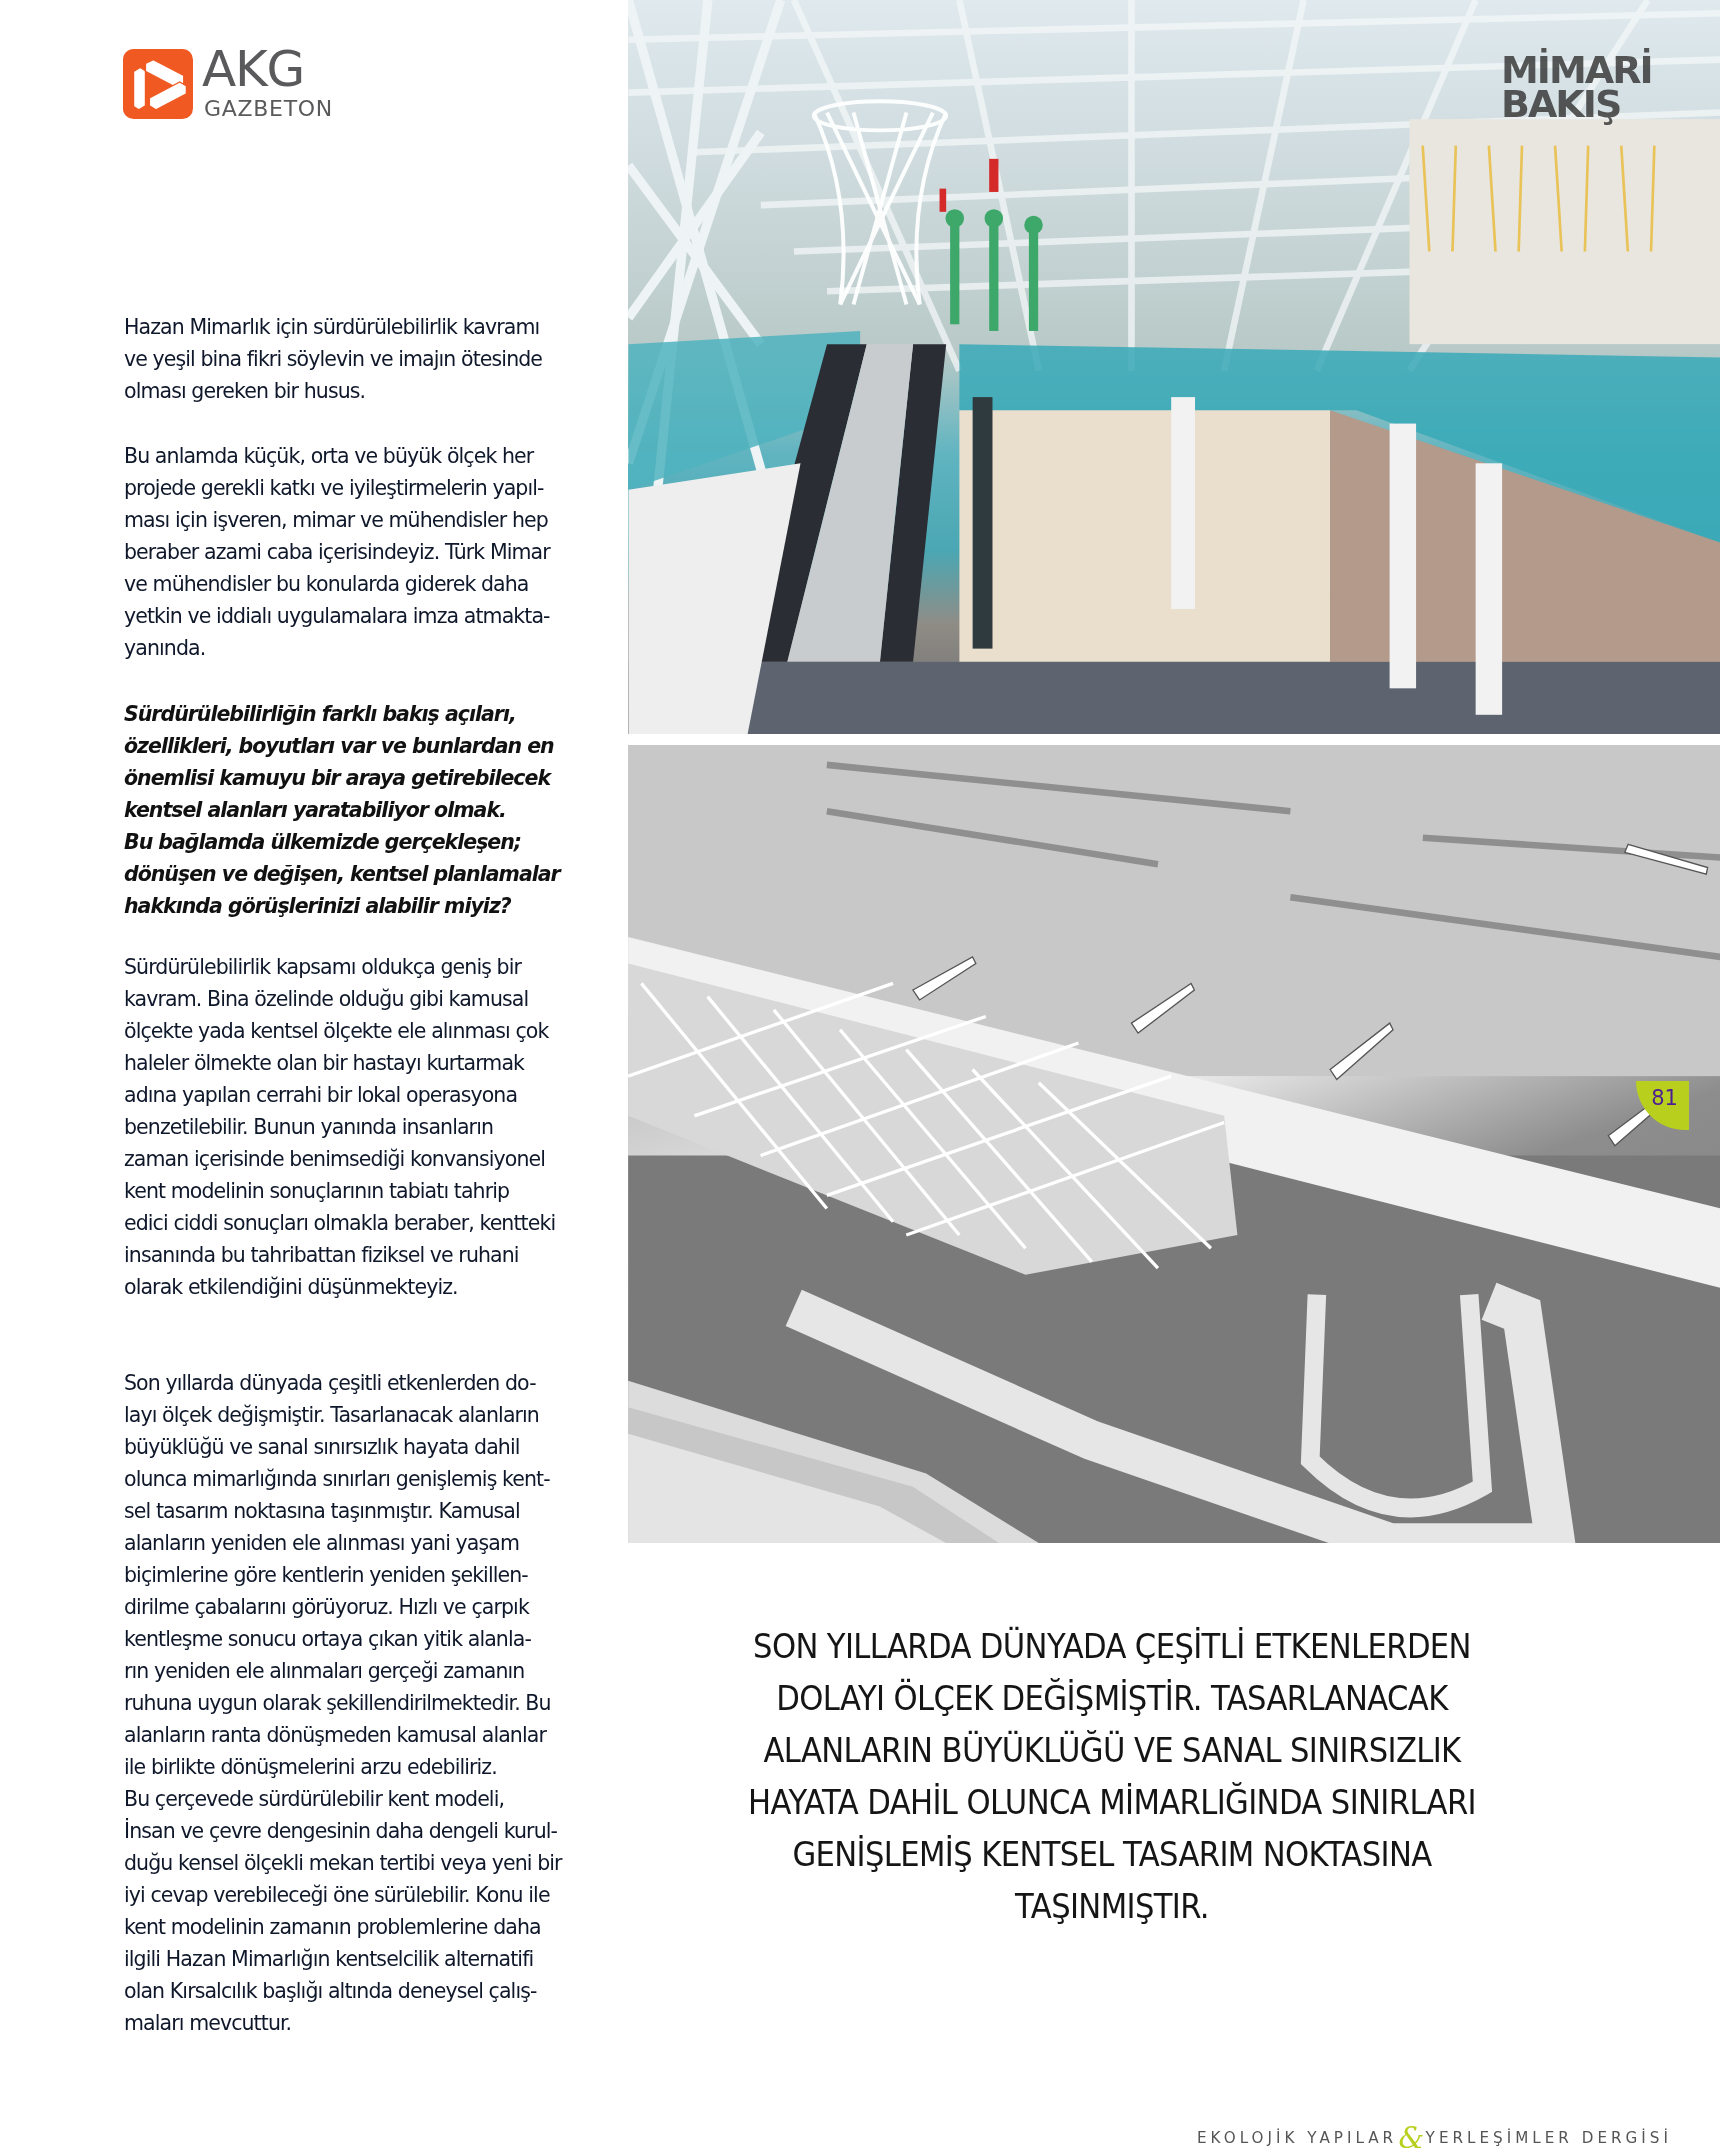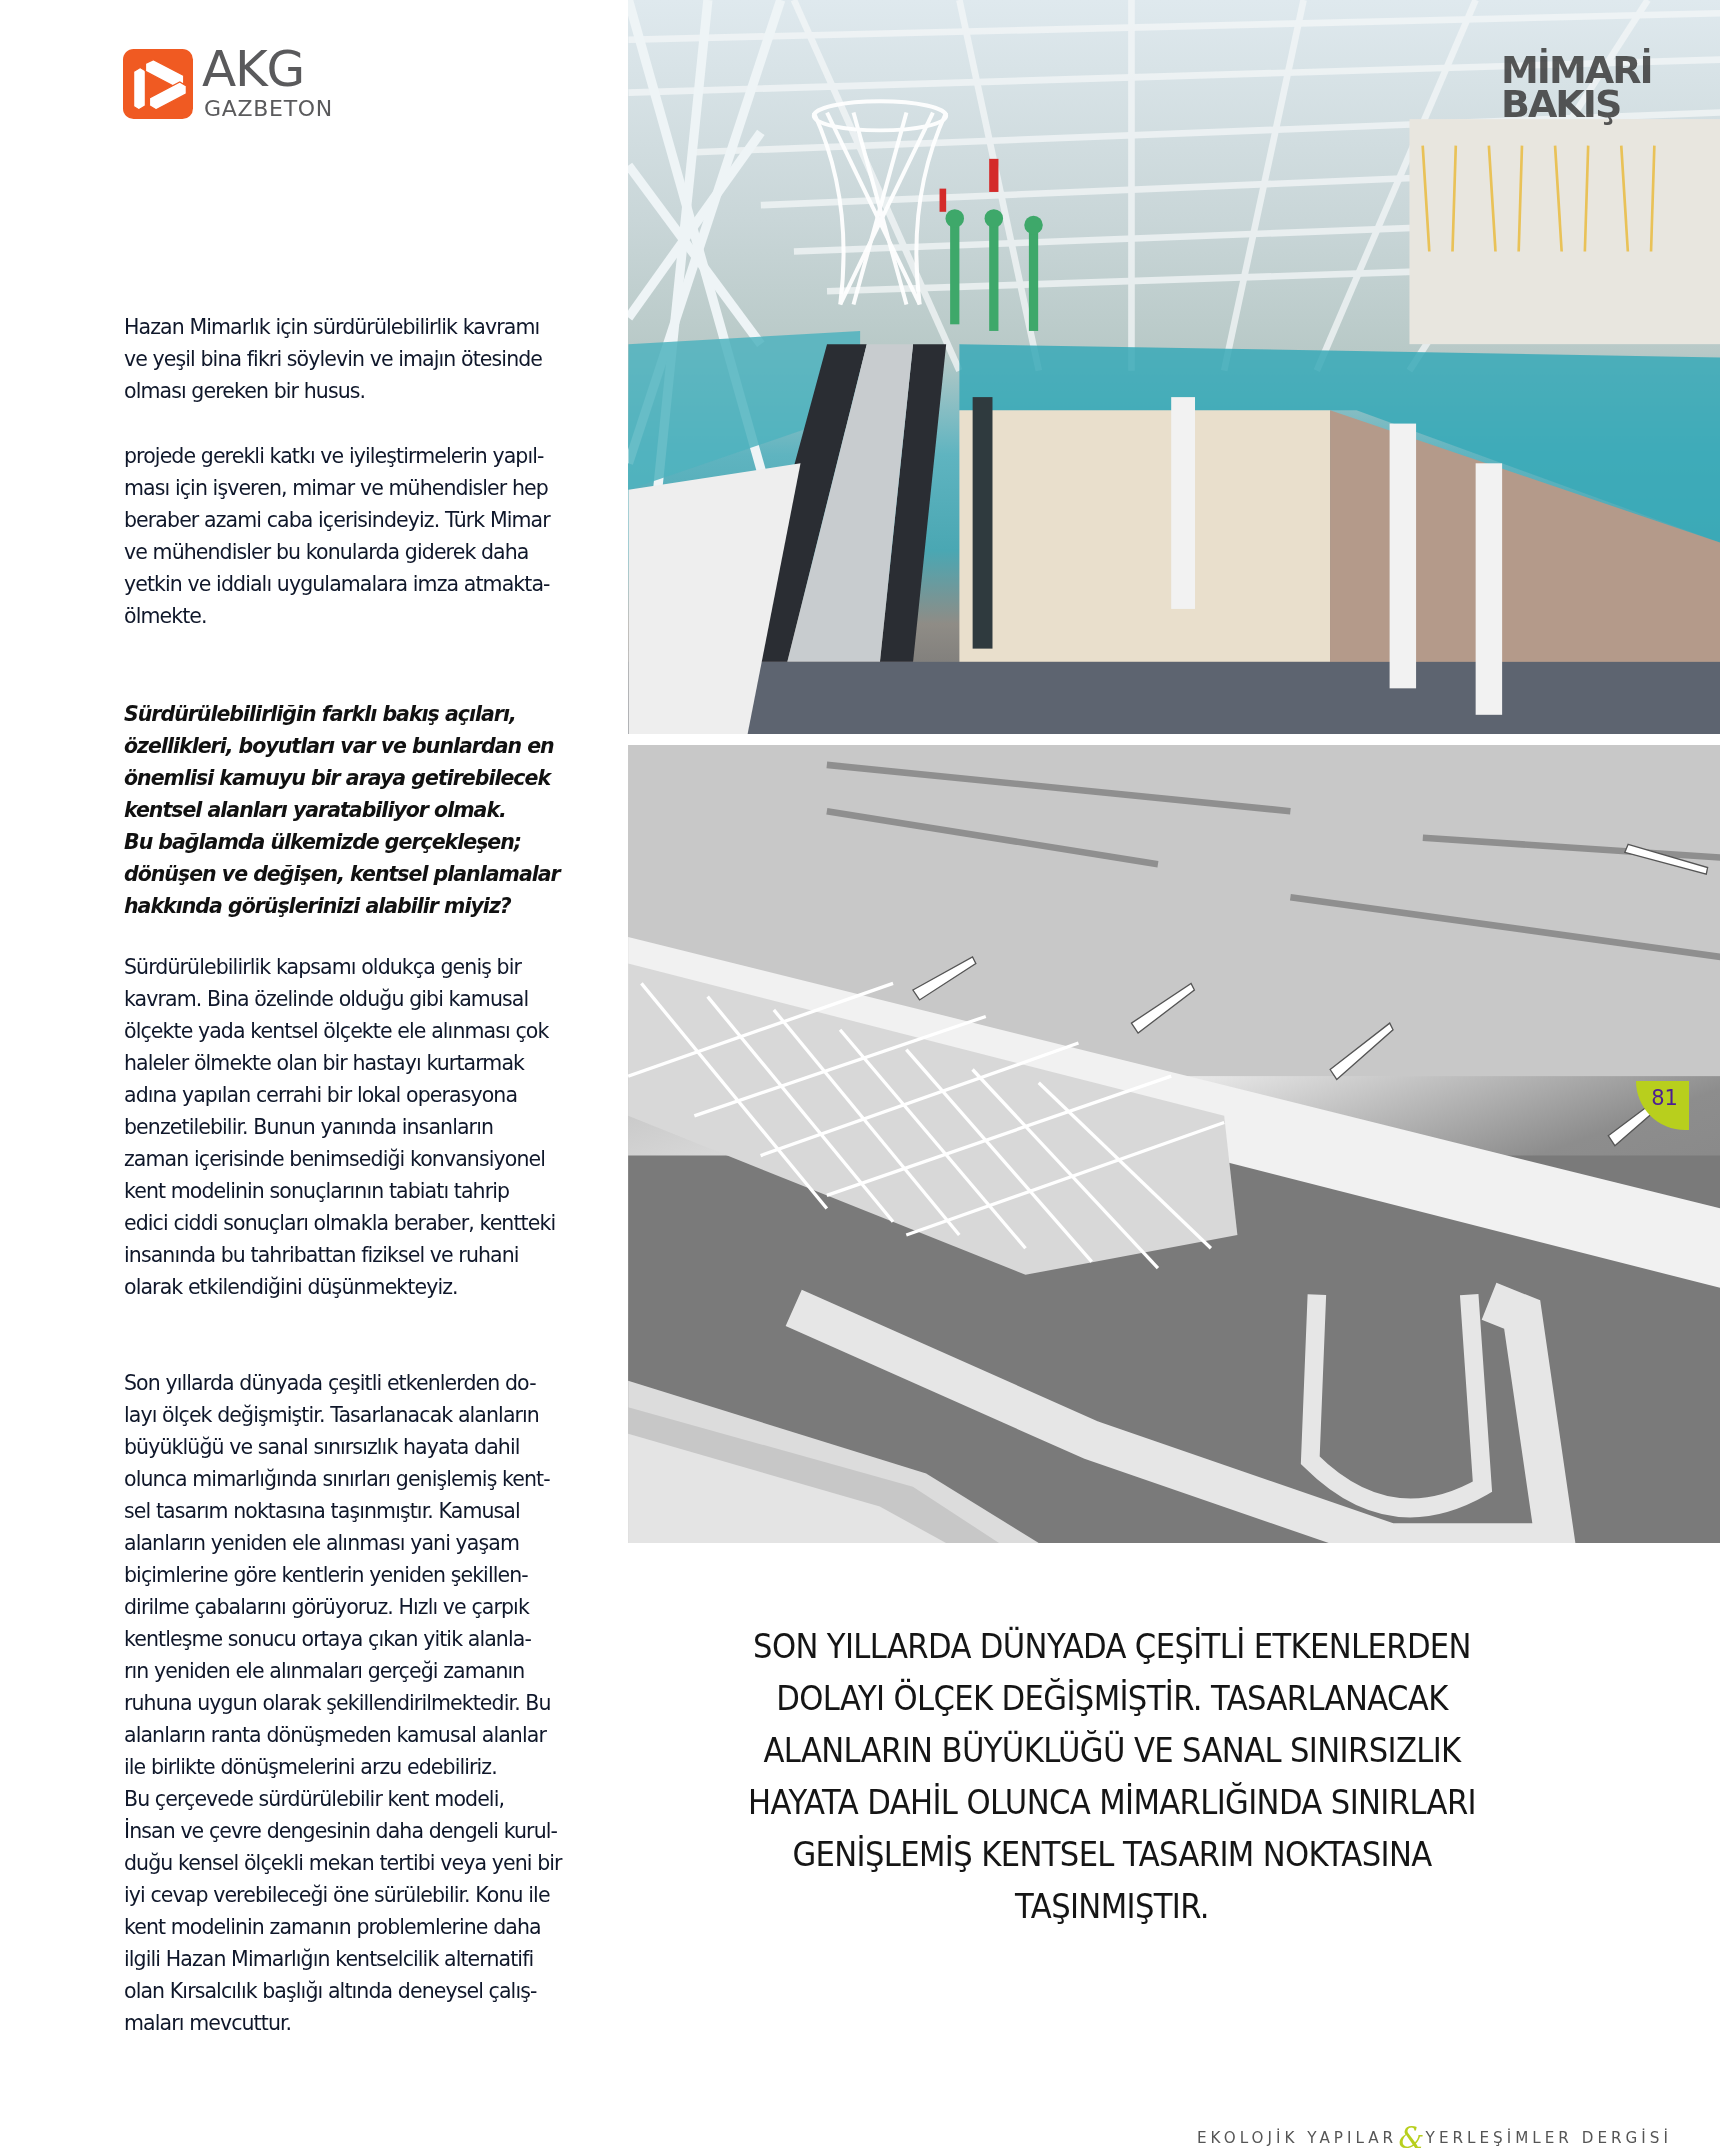--- a/index.html
+++ b/index.html
@@ -67,26 +67,27 @@
   <div class="logo-sub">GAZBETON</div>
 </div>
 
 <div class="col" style="top:311px;">
   <span class="ln">Hazan Mimarlık için sürdürülebilirlik kavramı</span>
   <span class="ln">ve yeşil bina fikri söylevin ve imajın ötesinde</span>
   <span class="ln">olması gereken bir husus.</span>
 </div>
 
 <div class="col" style="top:440px;">
+  <span class="ln">Bu anlamda küçük, orta ve büyük ölçek her</span>
   <span class="ln">projede gerekli katkı ve iyileştirmelerin yapıl-</span>
   <span class="ln">ması için işveren, mimar ve mühendisler hep</span>
   <span class="ln">beraber azami caba içerisindeyiz. Türk Mimar</span>
   <span class="ln">ve mühendisler bu konularda giderek daha</span>
   <span class="ln">yetkin ve iddialı uygulamalara imza atmakta-</span>
-  <span class="ln">ölmekte.</span>
+  <span class="ln">yanında.</span>
 </div>
 
 <div class="col q" style="top:698px;">
   <span class="ln">Sürdürülebilirliğin farklı bakış açıları,</span>
   <span class="ln">özellikleri, boyutları var ve bunlardan en</span>
   <span class="ln">önemlisi kamuyu bir araya getirebilecek</span>
   <span class="ln">kentsel alanları yaratabiliyor olmak.</span>
   <span class="ln">Bu bağlamda ülkemizde gerçekleşen;</span>
   <span class="ln">dönüşen ve değişen, kentsel planlamalar</span>
   <span class="ln">hakkında görüşlerinizi alabilir miyiz?</span>

